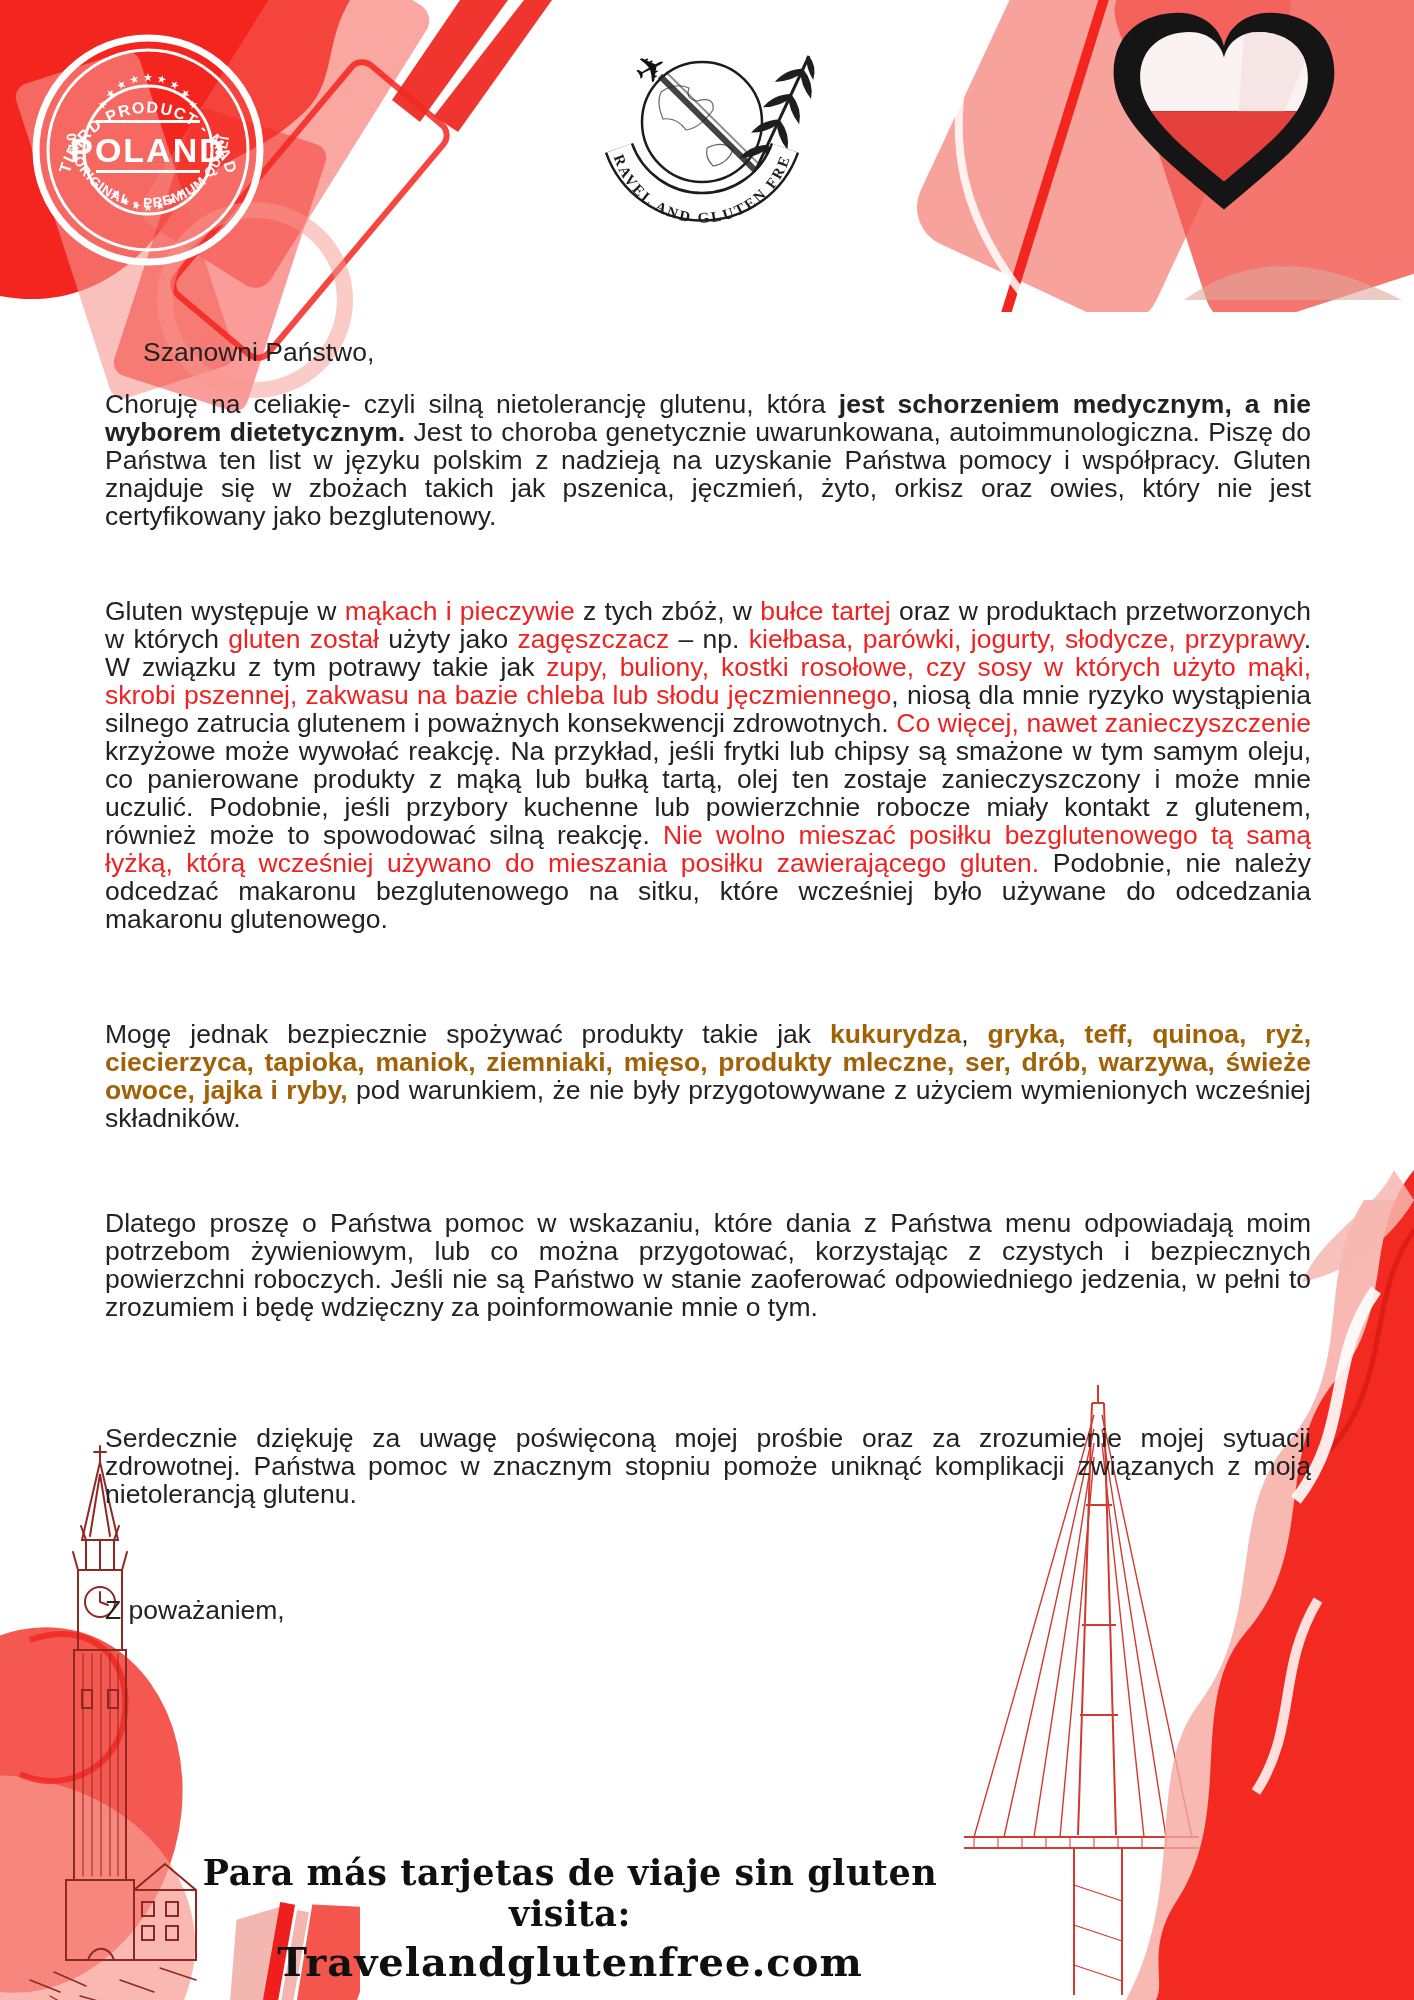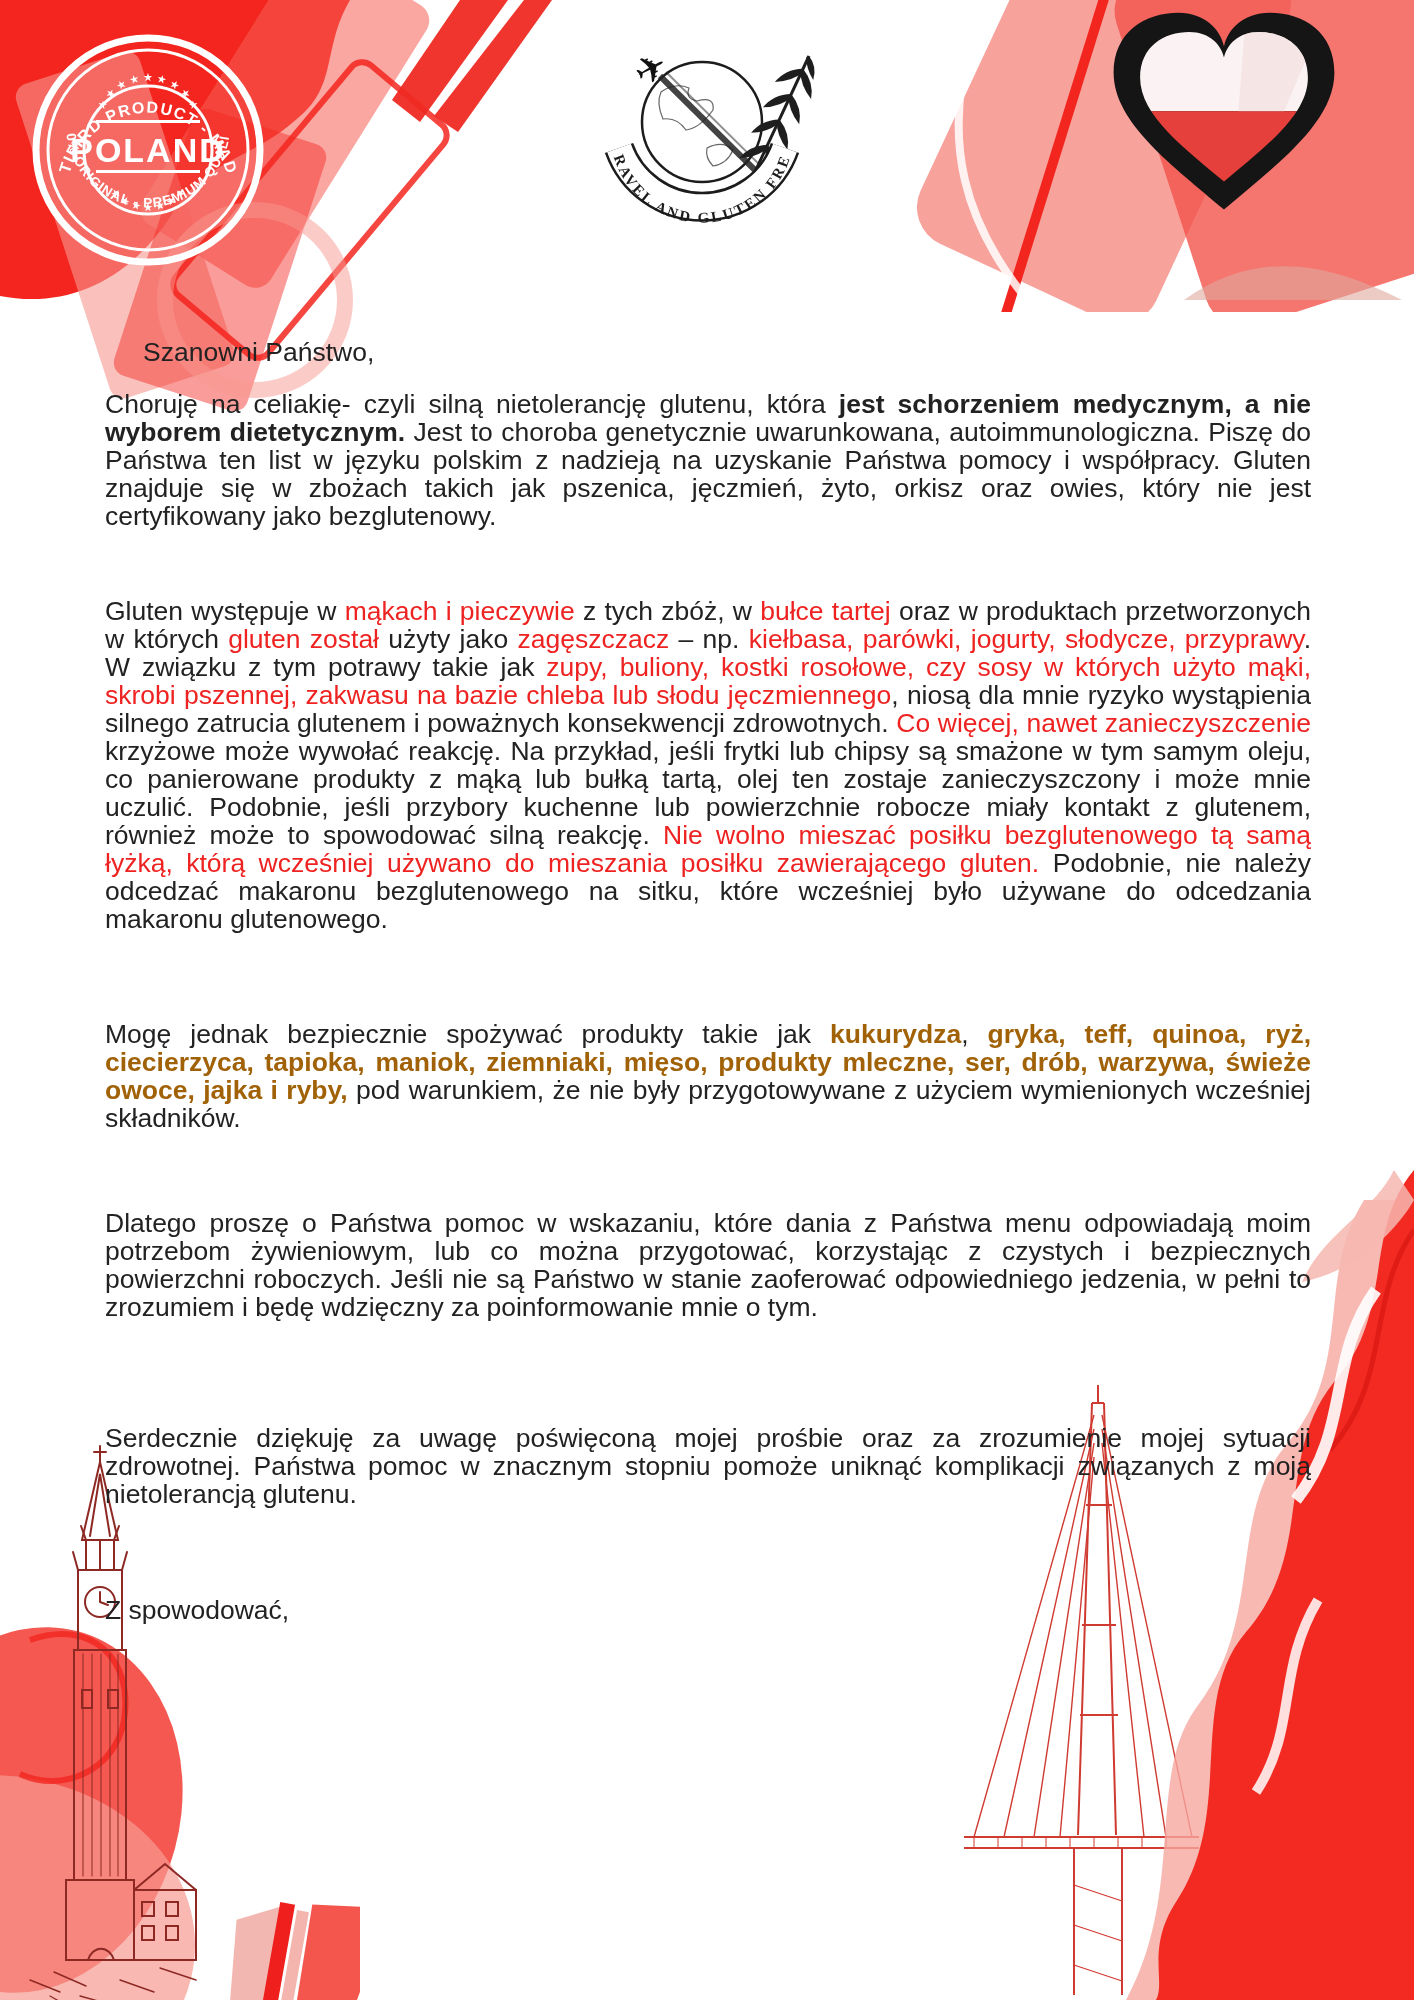--- a/index.html
+++ b/index.html
@@ -181,17 +181,21 @@
     <path d="M500,0 C480,42 430,62 408,112 C460,102 502,62 520,30 Z" fill="#f6b7b0" opacity="0.85"></path>
   </svg>
 
   <div class="content">
     <p class="greeting">Szanowni Państwo,</p>
     <p style="margin-top:24px"><span class="seg-n">Choruję na celiakię- czyli silną nietolerancję glutenu, która </span><span class="seg-b">jest schorzeniem medycznym, a nie wyborem dietetycznym.</span><span class="seg-n"> Jest to choroba genetycznie uwarunkowana, autoimmunologiczna. Piszę do Państwa ten list w języku polskim z nadzieją na uzyskanie Państwa pomocy i współpracy. Gluten znajduje się w zbożach takich jak pszenica, jęczmień, żyto, orkisz oraz owies, który nie jest certyfikowany jako bezglutenowy.</span></p>
     <p style="margin-top:67px"><span class="seg-n">Gluten występuje w </span><span class="seg-r">mąkach i pieczywie</span><span class="seg-n"> z tych zbóż, w </span><span class="seg-r">bułce tartej</span><span class="seg-n"> oraz w produktach przetworzonych w których </span><span class="seg-r">gluten został</span><span class="seg-n"> użyty jako </span><span class="seg-r">zagęszczacz</span><span class="seg-n"> – np. </span><span class="seg-r">kiełbasa, parówki, jogurty, słodycze, przyprawy</span><span class="seg-n">. W związku z tym potrawy takie jak </span><span class="seg-r">zupy, buliony, kostki rosołowe, czy sosy w których użyto mąki, skrobi pszennej, zakwasu na bazie chleba lub słodu jęczmiennego</span><span class="seg-n">, niosą dla mnie ryzyko wystąpienia silnego zatrucia glutenem i poważnych konsekwencji zdrowotnych. </span><span class="seg-r">Co więcej, nawet zanieczyszczenie</span><span class="seg-n"> krzyżowe może wywołać reakcję. Na przykład, jeśli frytki lub chipsy są smażone w tym samym oleju, co panierowane produkty z mąką lub bułką tartą, olej ten zostaje zanieczyszczony i może mnie uczulić. Podobnie, jeśli przybory kuchenne lub powierzchnie robocze miały kontakt z glutenem, również może to spowodować silną reakcję. </span><span class="seg-r">Nie wolno mieszać posiłku bezglutenowego tą samą łyżką, którą wcześniej używano do mieszania posiłku zawierającego gluten.</span><span class="seg-n"> Podobnie, nie należy odcedzać makaronu bezglutenowego na sitku, które wcześniej było używane do odcedzania makaronu glutenowego.</span></p>
     <p style="margin-top:87px"><span class="seg-n">Mogę jednak bezpiecznie spożywać produkty takie jak </span><span class="seg-g">kukurydza</span><span class="seg-n">, </span><span class="seg-g">gryka, teff, quinoa, ryż, ciecierzyca, tapioka, maniok, ziemniaki, mięso, produkty mleczne, ser, drób, warzywa, świeże owoce, jajka i ryby,</span><span class="seg-n"> pod warunkiem, że nie były przygotowywane z użyciem wymienionych wcześniej składników.</span></p>
     <p style="margin-top:77px"><span class="seg-n">Dlatego proszę o Państwa pomoc w wskazaniu, które dania z Państwa menu odpowiadają moim potrzebom żywieniowym, lub co można przygotować, korzystając z czystych i bezpiecznych powierzchni roboczych. Jeśli nie są Państwo w stanie zaoferować odpowiedniego jedzenia, w pełni to zrozumiem i będę wdzięczny za poinformowanie mnie o tym.</span></p>
     <p style="margin-top:103px"><span class="seg-n">Serdecznie dziękuję za uwagę poświęconą mojej prośbie oraz za zrozumienie mojej sytuacji zdrowotnej. Państwa pomoc w znacznym stopniu pomoże uniknąć komplikacji związanych z moją nietolerancją glutenu.</span></p>
-    <p class="closing" style="margin-top:88px">Z spowodować,</p>
+    <p class="closing" style="margin-top:88px">Z poważaniem,</p>
   </div>
 
+  <div class="footer">
+    <div class="footer-line1">Para más tarjetas de viaje sin gluten visita:</div>
+    <div class="footer-line2">Travelandglutenfree.com</div>
+  </div>
 
 </div>
 
 </body></html>

